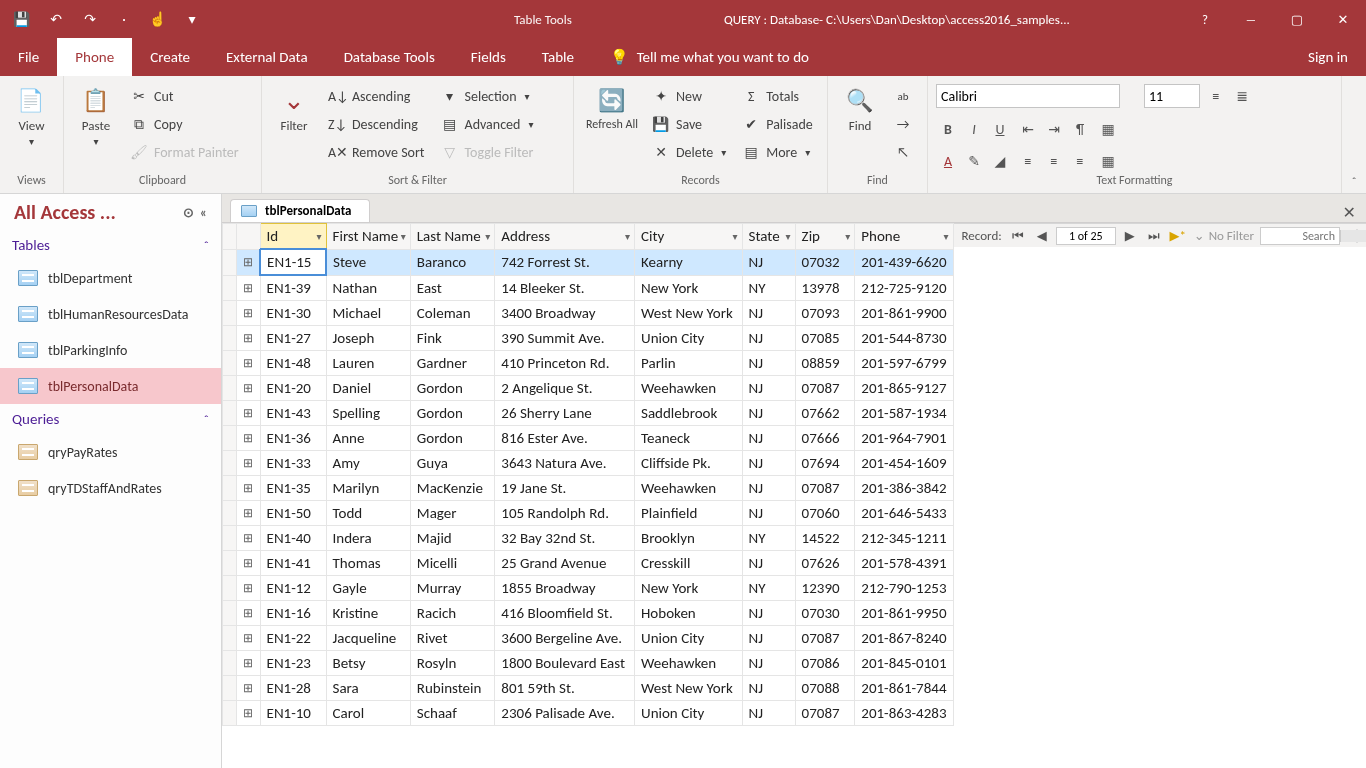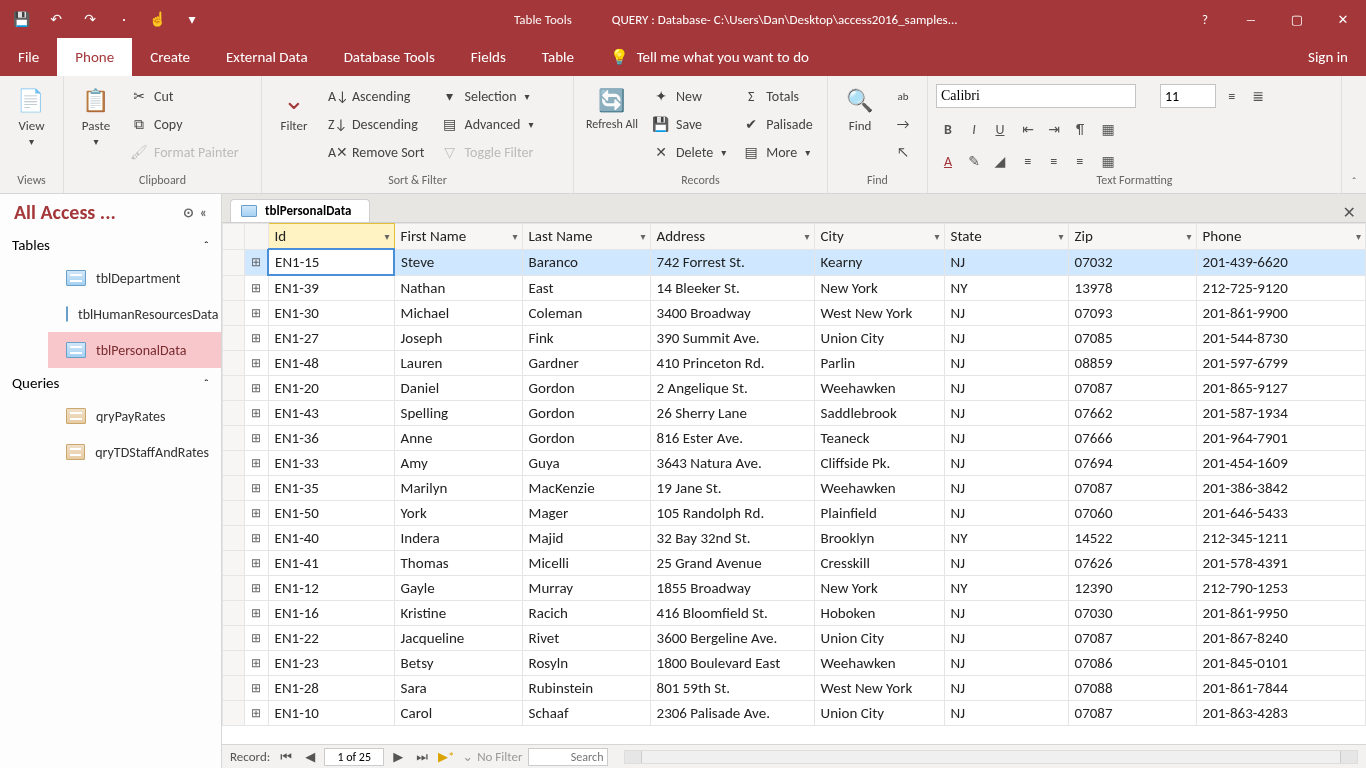--- a/index.html
+++ b/index.html
@@ -3,21 +3,21 @@
 <meta charset="utf-8">
 <style>
 * { margin: 0; padding: 0; box-sizing: border-box; font-family: "Segoe UI", Calibri, sans-serif; }
 html, body { width: 1366px; height: 768px; overflow: hidden; background: #fff; }
 
 
 .titlebar { height: 38px; background: #a4373a; display: flex; align-items: center; color: #fff; font-size: 13px; }
 .titlebar .qat { display: flex; align-items: center; gap: 6px; padding: 0 8px; }
 .titlebar .qat span { width: 28px; height: 26px; display: inline-flex; align-items: center; justify-content: center; font-size: 14px; cursor: pointer; }
 .titlebar .toolctx { margin-left: 300px; font-size: 13px; color: #fff; opacity: .95; }
-.titlebar .center { flex: 1; text-align: left; padding-left: 40px; font-size: 13px; white-space: nowrap; overflow: hidden; text-overflow: ellipsis; }
+.titlebar .center { flex: 1; text-align: center; padding-left: 40px; font-size: 13px; white-space: nowrap; overflow: hidden; text-overflow: ellipsis; }
 .titlebar .winbtns { display: flex; }
 .titlebar .winbtns span { width: 46px; height: 38px; display: inline-flex; align-items: center; justify-content: center; font-size: 13px; cursor: pointer; }
 
 
 .tabbar { height: 38px; background: #a4373a; display: flex; align-items: flex-end; color: #fff; }
 .tabbar .tab { padding: 10px 18px; font-size: 15px; cursor: pointer; }
 .tabbar .tab.active { background: #fff; color: #a4373a; }
 .tabbar .tellme { display: flex; align-items: center; gap: 8px; padding: 10px 18px; font-size: 15px; }
 .tabbar .signin { margin-left: auto; padding: 10px 18px; font-size: 15px; cursor: pointer; }
 
@@ -31,36 +31,36 @@
 .smallcol { display: flex; flex-direction: column; gap: 4px; padding-top: 4px; }
 .smallbtn { display: flex; align-items: center; gap: 6px; height: 24px; padding: 0 6px; font-size: 14px; color: #444; cursor: pointer; white-space: nowrap; }
 .smallbtn .ic { width: 18px; text-align: center; font-size: 14px; }
 .smallbtn.disabled { color: #bbb; }
 
 
 .main { display: flex; height: calc(768px - 38px - 38px - 118px); }
 .nav { width: 222px; background: #fdfdfd; border-right: 1px solid #d6d6d6; font-size: 14px; }
 .nav .hdr { display: flex; align-items: center; padding: 6px 14px; font-size: 20px; color: #a4373a; font-weight: 600; gap: 6px; }
 .nav .hdr .tools { margin-left: auto; display: flex; gap: 6px; font-size: 13px; color: #666; }
-.nav .sechdr { display: flex; align-items: center; padding: 6px 12px; color: #000000; font-size: 15px; }
+.nav .sechdr { display: flex; align-items: center; padding: 6px 12px; color: #4c1d95; font-size: 15px; }
 .nav .sechdr .chev { margin-left: auto; font-size: 13px; }
-.nav .item { display: flex; align-items: center; gap: 10px; height: 36px; padding: 0 12px 0 18px; color: #333; cursor: pointer; margin-left: 48px; }
+.nav .item { display: flex; align-items: center; gap: 10px; height: 36px; padding: 0 12px 0 18px; color: #333; cursor: pointer; }
 .nav .item .ic { width: 20px; height: 16px; background: linear-gradient(#d0e7f9,#a5d1f3); border: 1px solid #6aa0c7; border-radius: 1px; position: relative; }
 .nav .item .ic::before { content: ""; position: absolute; inset: 3px; border-top: 2px solid #fff; border-bottom: 2px solid #fff; }
 .nav .item .ic.qry { background: linear-gradient(#f0e0c9,#e8cda3); border-color: #c9a76e; }
 .nav .item.selected { background: #f7c7cc; color: #7a2b2e; }
 
 
 .content { flex: 1; display: flex; flex-direction: column; background: #efefef; position: relative; }
 .doc-tabs { height: 28px; display: flex; align-items: flex-end; padding-left: 8px; background: #e8e6e3; }
 .doc-tab { background: #fff; border: 1px solid #d0cece; border-bottom: none; padding: 3px 18px 4px 10px; font-size: 13px; display: flex; align-items: center; gap: 8px; border-radius: 4px 4px 0 0; }
 .doc-tab .ic { width: 16px; height: 12px; background: linear-gradient(#d0e7f9,#a5d1f3); border: 1px solid #6aa0c7; border-radius: 1px; }
 .doc-close { margin-left: auto; padding: 0 10px; font-size: 16px; cursor: pointer; color: #555; }
 
-.datasheet { flex: 1; overflow: hidden; background: #fff; border-top: 1px solid #d0cece; display: flex; flex-direction: column; }
+.datasheet { flex: 1; overflow: hidden; background: #fff; border-top: 1px solid #d0cece; display: flex; flex-direction: row; }
 table.ds { border-collapse: collapse; width: 100%; font-size: 15px; color: #222; }
 table.ds th, table.ds td { border: 1px solid #e5e5e5; padding: 3px 6px; height: 25px; text-align: left; white-space: nowrap; overflow: hidden; }
 table.ds th { background: #f7f6f5; font-weight: 400; position: relative; }
 table.ds th.idcol { background: #fff3c4; border: 1px solid #e0c23a; }
 table.ds th .dd { position: absolute; right: 4px; top: 50%; transform: translateY(-50%); font-size: 10px; color: #666; }
 col.expcol { width: 22px; } col.selcol { width: 22px; }
 td.exp { text-align: center; color: #666; font-size: 12px; cursor: pointer; }
 td.sel { background: #f7f6f5; }
 tr.rowsel td { background: #cfe8ff; }
 tr.rowsel td.sel { background: #f7f6f5; }
@@ -252,21 +252,21 @@
             <span class="ic">↖</span>
           </div>
       </div>
     </div>
     <div class="glabel">Find</div>
   </div>
 
   <div class="rgroup" style="flex:1">
     <div class="buttons" style="flex-direction:column;gap:6px;">
       <div class="fmtbox">
-        <input class="sel" style="width: 200px; font-family: Liberation Serif, serif;" value="Calibri">
+        <input class="sel" style="width: 184px;" value="Calibri">
         <input class="sel" style="width: 56px; margin-left: 20px;" value="11">
         <div class="btnrow">
           <span>≡</span>
           <span>≣</span>
         </div>
       </div>
       <div class="fmtbox">
         <div class="btnrow">
           <span>
               <b>B</b>
@@ -324,20 +324,24 @@
         <span class="chev">ˆ</span>
       </div>
     <div id="nav-tables">
         <div class="item">
           <span class="ic"></span>
           <span>tblDepartment</span>
         </div>
         <div class="item">
           <span class="ic"></span>
           <span>tblHumanResourcesData</span>
+        </div>
+        <div class="item">
+          <span class="ic"></span>
+          <span>tblParkingInfo</span>
         </div>
         <div class="item selected">
           <span class="ic"></span>
           <span>tblPersonalData</span>
         </div>
       </div>
     <div class="sechdr">
         <span>Queries</span>
         <span class="chev">ˆ</span>
       </div>
@@ -509,21 +513,21 @@
                 <td>19 Jane St.</td>
                 <td>Weehawken</td>
                 <td>NJ</td>
                 <td>07087</td>
                 <td>201-386-3842</td>
               </tr>
               <tr>
                 <td class="sel"></td>
                 <td class="exp">⊞</td>
                 <td>EN1-50</td>
-                <td>York</td>
+                <td>Todd</td>
                 <td>Mager</td>
                 <td>105 Randolph Rd.</td>
                 <td>Plainfield</td>
                 <td>NJ</td>
                 <td>07060</td>
                 <td>201-646-5433</td>
               </tr>
               <tr>
                 <td class="sel"></td>
                 <td class="exp">⊞</td>

